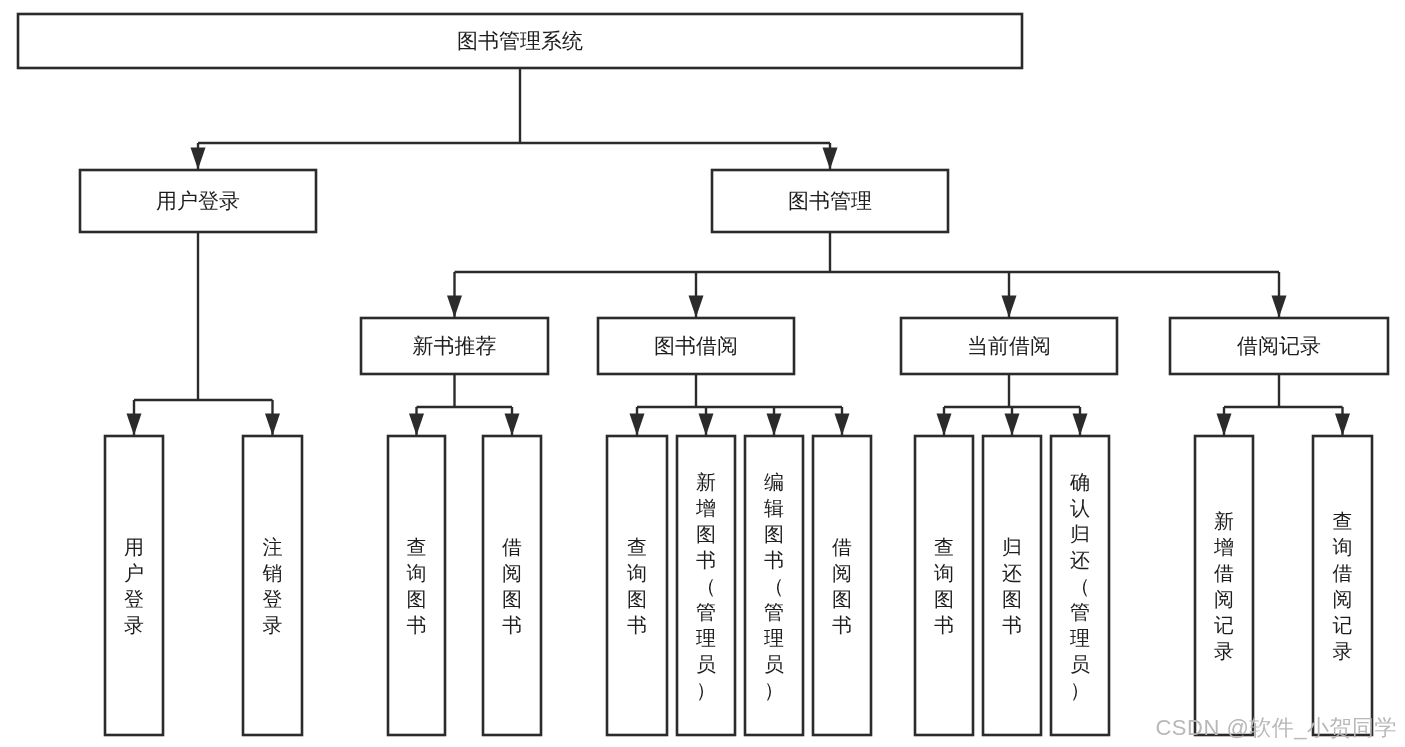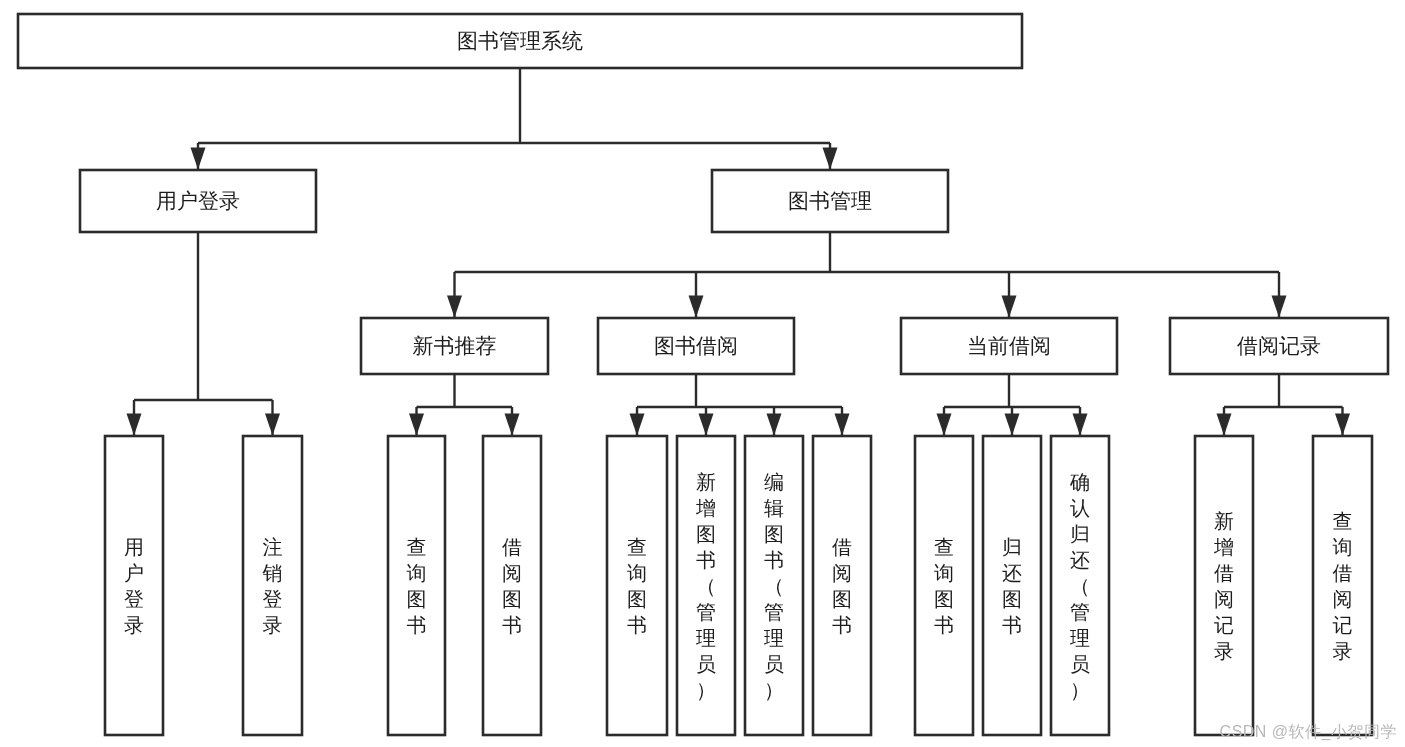--- a/index.html
+++ b/index.html
@@ -53,21 +53,21 @@
     font-family: "Liberation Sans", "DejaVu Sans", sans-serif;
     font-size: 20px;
     fill: #1d1d1d;
     text-anchor: middle;
   }
   .watermark-text {
     position: absolute;
     right: 8px;
     bottom: 4px;
     font-family: "Liberation Sans", "DejaVu Sans", sans-serif;
-    font-size: 16px;
+    font-size: 22px;
     color: #b8b8b8;
     white-space: nowrap;
     letter-spacing: 0.5px;
     pointer-events: none;
   }
 </style>
 </head>
 <body>
 
 <div id="diagram-root">

